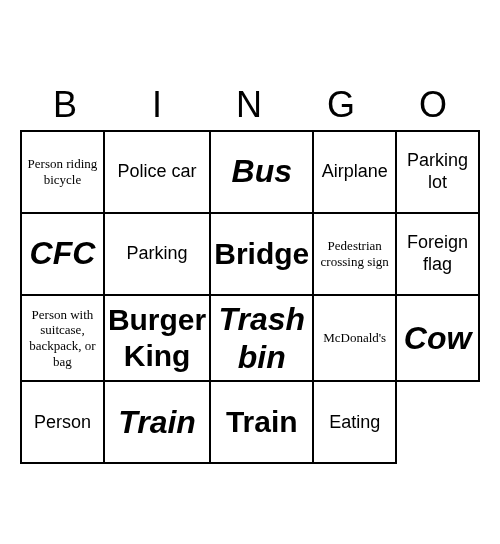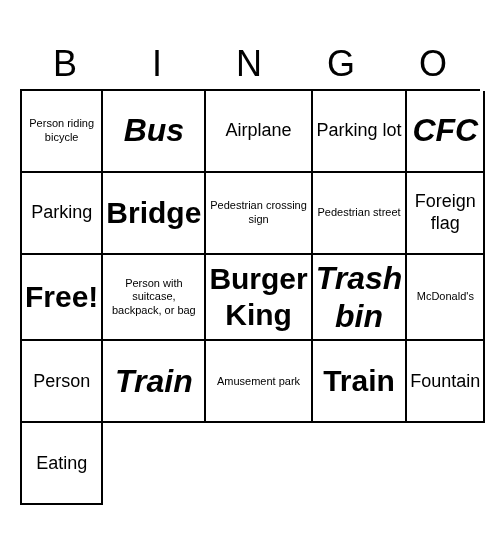--- a/index.html
+++ b/index.html
@@ -42,21 +42,22 @@
       justify-content: center;
       text-align: center;
       padding: 4px 3px;
       cursor: default;
     }
     .bingo-cell span {
       display: block;
       line-height: 1.2;
     }
     .text-small {
-      font-size: 11px;
+      font-size: 13px;
+      font-family: Liberation Serif, serif;
     }
     .text-medium {
       font-size: 18px;
     }
     .text-large {
       font-size: 30px;
       font-weight: bold;
     }
     .text-xlarge {
       font-size: 32px;
@@ -73,20 +74,23 @@
       <div class="bingo-header-cell">I</div>
       <div class="bingo-header-cell">N</div>
       <div class="bingo-header-cell">G</div>
       <div class="bingo-header-cell">O</div>
     </div>
   <div class="bingo-grid">
   <div class="bingo-cell">
         <span class="text-small">Person riding bicycle</span>
       </div>
       <div class="bingo-cell">
+        <span class="text-medium">Police car</span>
+      </div>
+      <div class="bingo-cell">
         <span class="text-xlarge">Bus</span>
       </div>
       <div class="bingo-cell">
         <span class="text-medium">Airplane</span>
       </div>
       <div class="bingo-cell">
         <span class="text-medium">Parking lot</span>
       </div>
       <div class="bingo-cell">
         <span class="text-xlarge">CFC</span>
@@ -94,52 +98,43 @@
       <div class="bingo-cell">
         <span class="text-medium">Parking</span>
       </div>
       <div class="bingo-cell">
         <span class="text-large">Bridge</span>
       </div>
       <div class="bingo-cell">
         <span class="text-small">Pedestrian crossing sign</span>
       </div>
       <div class="bingo-cell">
-        <span class="text-small">Pedestrian street</span>
-      </div>
-      <div class="bingo-cell">
         <span class="text-medium">Foreign flag</span>
-      </div>
-      <div class="bingo-cell">
-        <span class="text-large">Free!</span>
       </div>
       <div class="bingo-cell">
         <span class="text-small">Person with suitcase, backpack, or bag</span>
       </div>
       <div class="bingo-cell">
         <span class="text-large">Burger King</span>
       </div>
       <div class="bingo-cell">
         <span class="text-xlarge">Trash bin</span>
       </div>
       <div class="bingo-cell">
         <span class="text-small">McDonald's</span>
       </div>
       <div class="bingo-cell">
+        <span class="text-xlarge">Cow</span>
+      </div>
+      <div class="bingo-cell">
         <span class="text-medium">Person</span>
       </div>
       <div class="bingo-cell">
         <span class="text-xlarge">Train</span>
       </div>
       <div class="bingo-cell">
-        <span class="text-small">Amusement park</span>
-      </div>
-      <div class="bingo-cell">
         <span class="text-large">Train</span>
-      </div>
-      <div class="bingo-cell">
-        <span class="text-medium">Fountain</span>
       </div>
       <div class="bingo-cell">
         <span class="text-medium">Eating</span>
       </div>
     </div>
 </div>
 
 </body></html>

